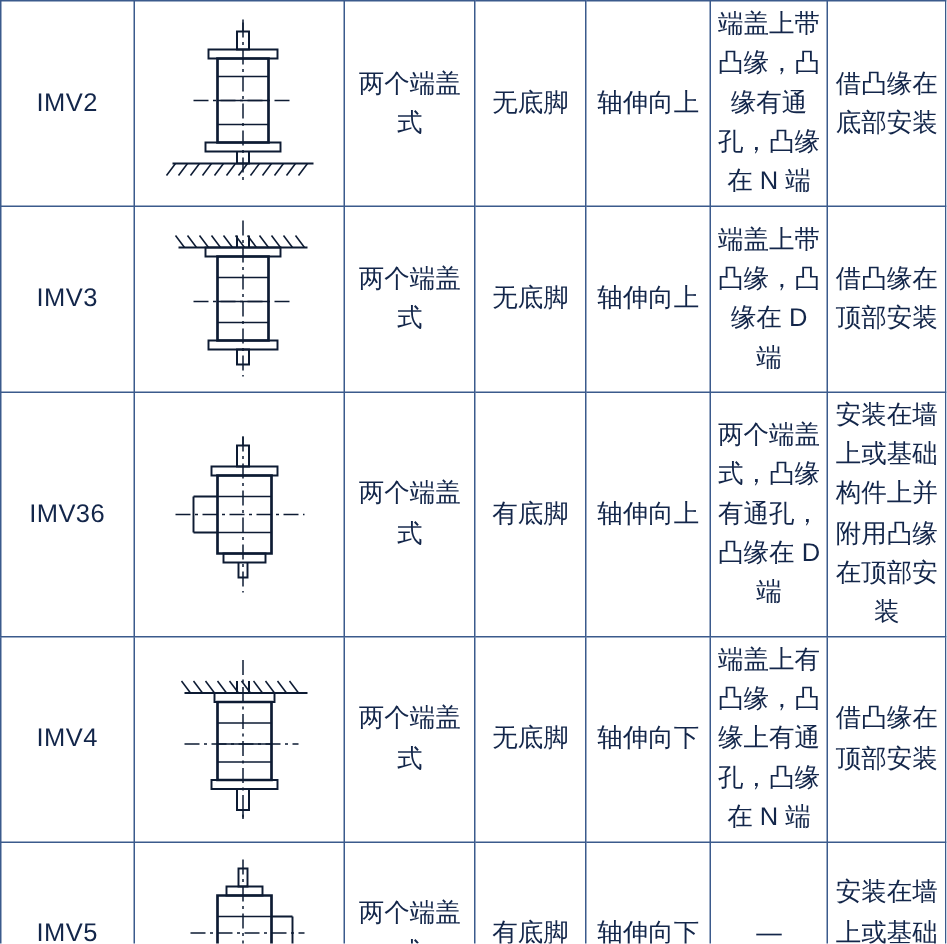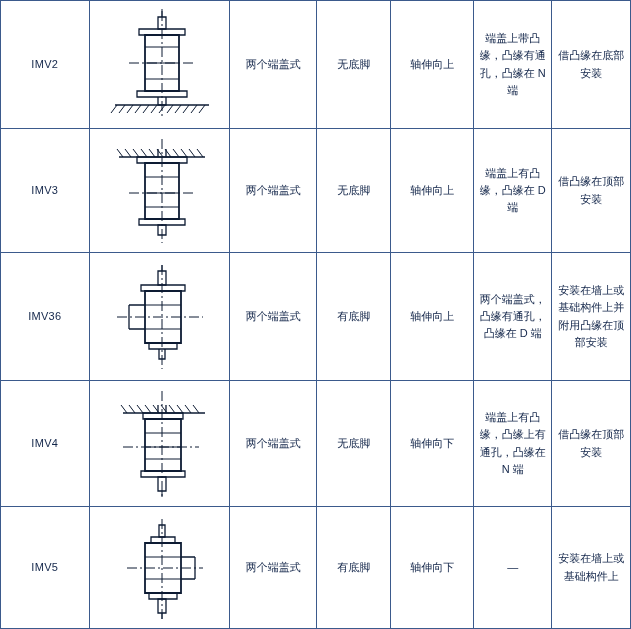--- a/index.html
+++ b/index.html
@@ -16,21 +16,21 @@
   }
   table.spec-table {
     width: 631px;
     border-collapse: collapse;
     table-layout: fixed;
   }
   table.spec-table td {
     border: 1px solid #3b5a8c;
     vertical-align: middle;
     text-align: center;
-    font-size: 11px;
+    font-size: 17px;
     line-height: 1.55;
     color: #13264a;
     padding: 2px 3px;
   }
   .col-code   { width: 88px; }
   .col-fig    { width: 140px; }
   .col-type   { width: 86px; }
   .col-foot   { width: 74px; }
   .col-shaft  { width: 82px; }
   .col-flange { width: 78px; }
@@ -166,21 +166,21 @@
 
           <path class="ln med" d="M65 90 L65 100 L73 100 L73 90 Z"></path>
 
           <path class="dashdot" d="M36 58 L102 58"></path>
         </svg>
       </span>
     </td>
     <td>两个端盖式</td>
     <td>无底脚</td>
     <td>轴伸向上</td>
-    <td>端盖上有凸缘，凸缘在 D 端</td>
+    <td>端盖上带凸缘，凸缘在 D 端</td>
     <td>借凸缘在顶部安装</td>
   </tr>
 
   <tr style="height:128px">
     <td class="code-cell">IMV36</td>
     <td class="fig-cell">
       <span class="fig-wrap">
         <svg width="138" height="116" viewBox="0 0 138 116">
 
           <path class="dashdot" d="M69 6 L69 110"></path>

